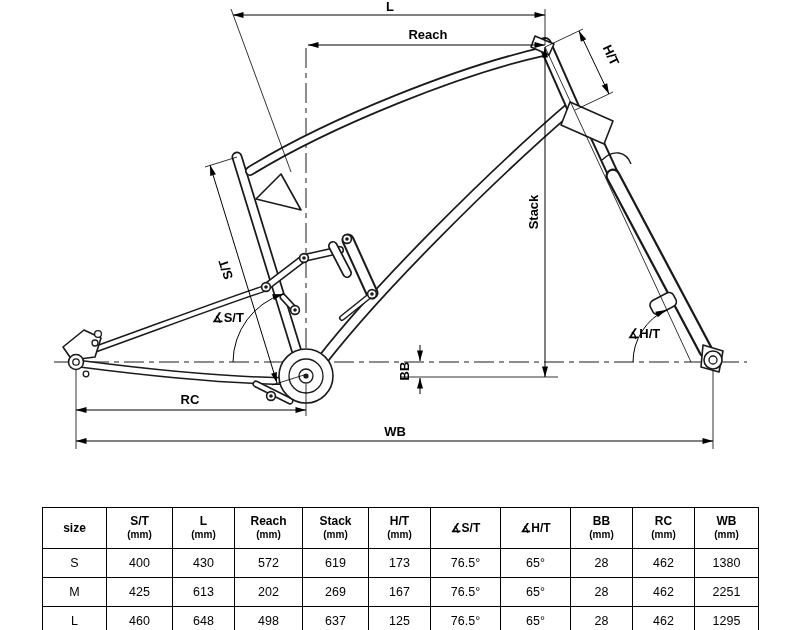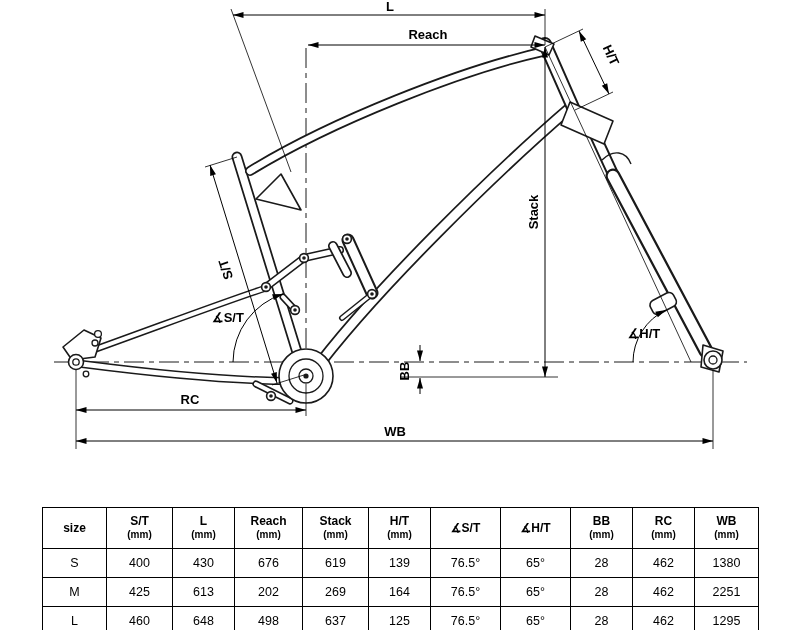--- a/index.html
+++ b/index.html
@@ -228,36 +228,36 @@
         <th><span>BB</span><span class="unit">(mm)</span></th>
         <th><span>RC</span><span class="unit">(mm)</span></th>
         <th><span>WB</span><span class="unit">(mm)</span></th>
       </tr>
     </thead>
     <tbody>
       <tr>
         <td>S</td>
         <td>400</td>
         <td>430</td>
-        <td>676</td>
+        <td>572</td>
         <td>619</td>
-        <td>139</td>
+        <td>173</td>
         <td>76.5°</td>
         <td>65°</td>
         <td>28</td>
         <td>462</td>
         <td>1380</td>
       </tr>
       <tr>
         <td>M</td>
         <td>425</td>
         <td>613</td>
         <td>202</td>
         <td>269</td>
-        <td>164</td>
+        <td>167</td>
         <td>76.5°</td>
         <td>65°</td>
         <td>28</td>
         <td>462</td>
         <td>2251</td>
       </tr>
       <tr>
         <td>L</td>
         <td>460</td>
         <td>648</td>

